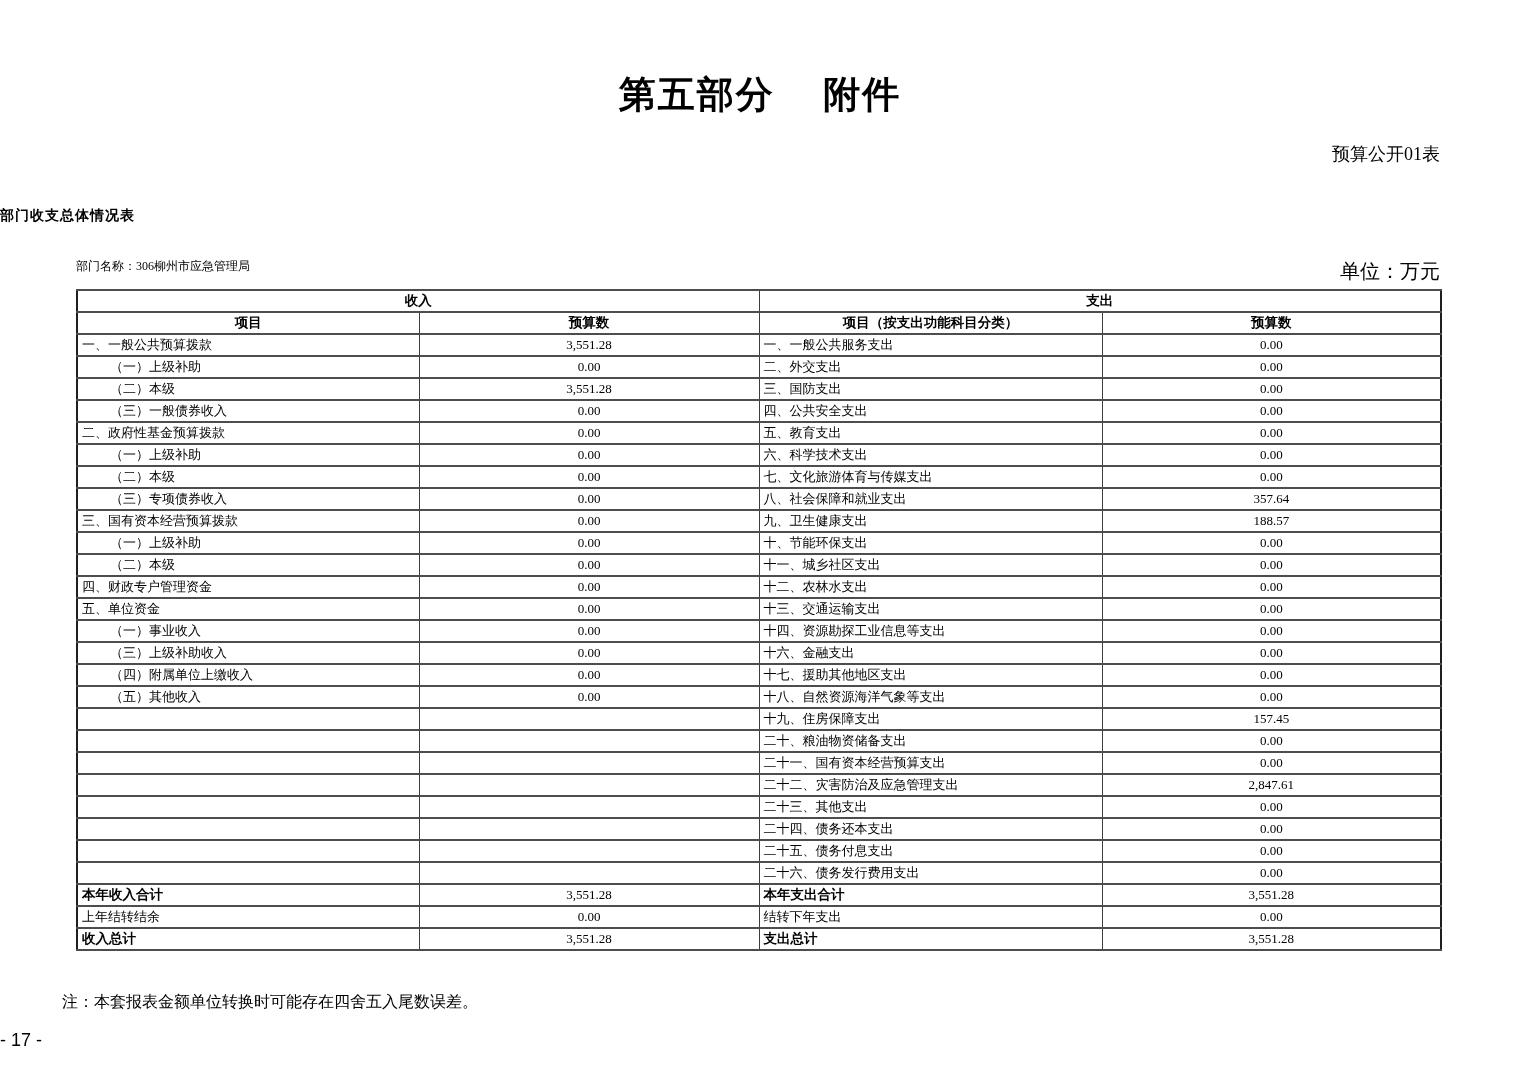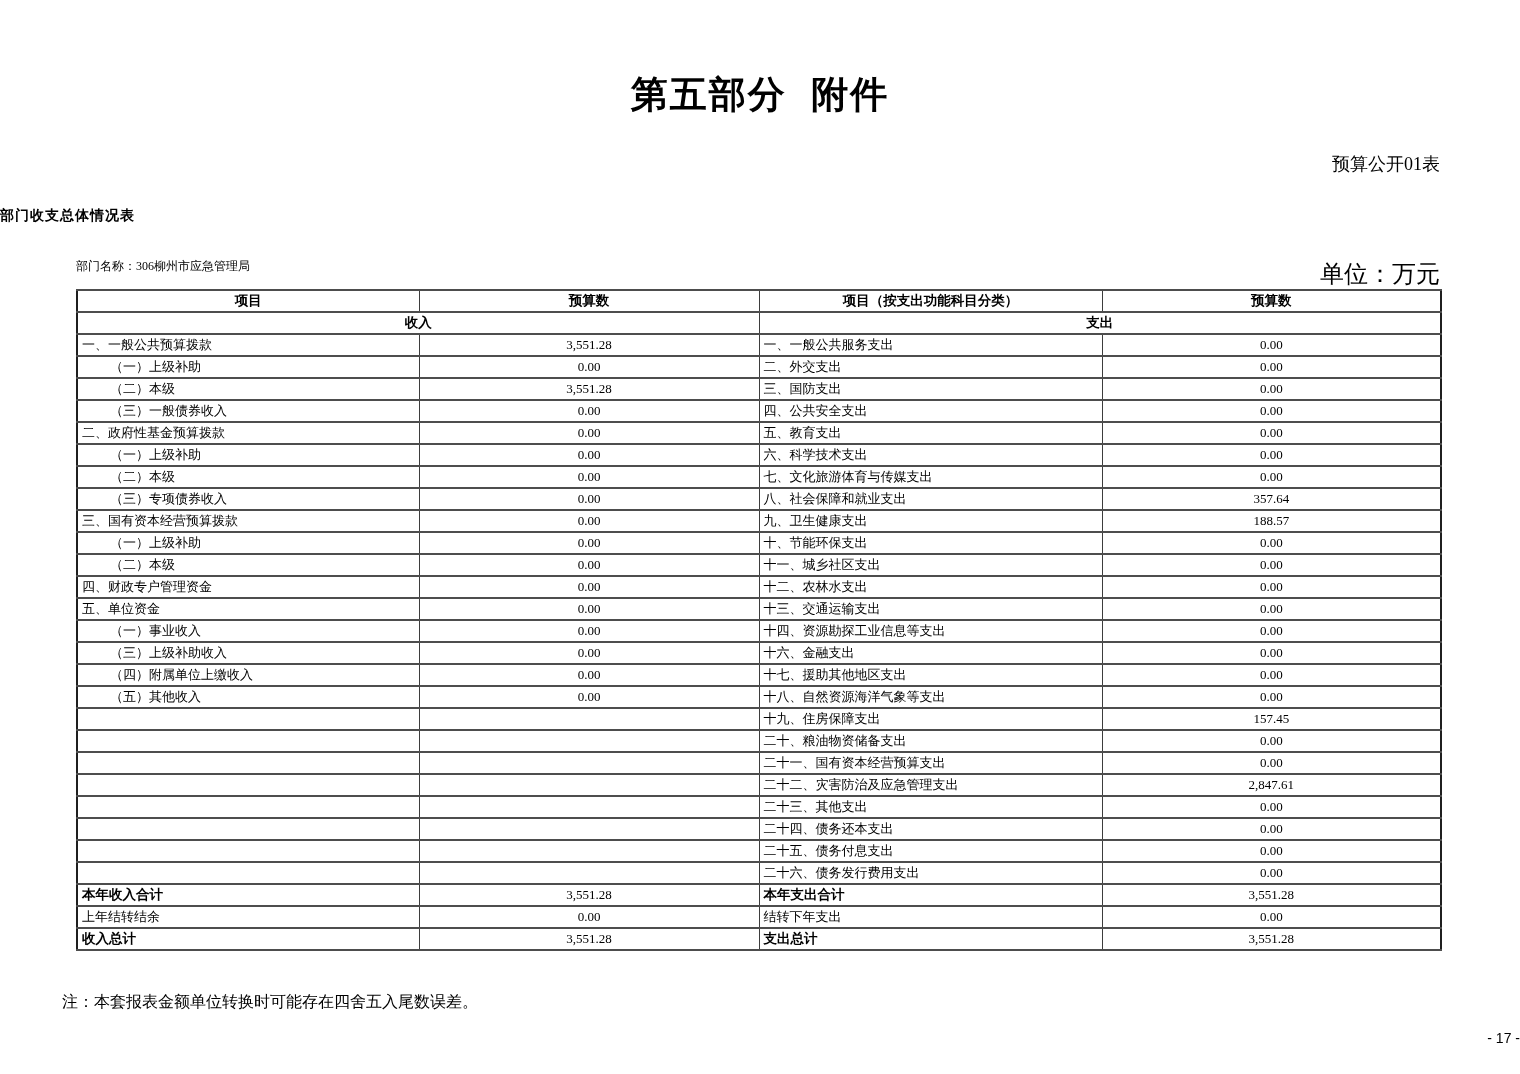--- a/index.html
+++ b/index.html
@@ -7,37 +7,37 @@
     position:relative;
     width:1520px;height:1074px;
     background:#ffffff;
     font-family:"Liberation Serif","DejaVu Serif",serif;
     color:#000;
     overflow:hidden;
   }
   .main-title{
     position:absolute;top:70px;left:0;width:100%;
     text-align:center;
-    font-family:Liberation Sans, sans-serif;
+    font-family:Liberation Mono, monospace;
     font-weight:bold;font-size:37px;letter-spacing:2px;
     white-space:pre;
   }
   .form-label{
-    position:absolute;top:152px;right:80px;
+    position:absolute;top:142px;right:80px;
     font-size:18px;
   }
   .table-title{
     position:absolute;top:207px;left:0;width:100%;
     text-align:left;font-weight:bold;font-size:14px;letter-spacing:1px;
   }
   .meta-left{
     position:absolute;top:258px;left:76px;font-size:12px;
   }
   .meta-right{
-    position:absolute;top:258px;right:80px;font-size:24px;text-align:center;
+    position:absolute;top:258px;right:80px;font-size:20px;text-align:center;
   }
   table.budget-table{
     position:absolute;top:289px;left:76px;
     width:1364px;
     border-collapse:collapse;
     table-layout:fixed;
     border:2px solid #1f1f1f;
     font-size:13px;
   }
   table.budget-table td{
@@ -59,23 +59,23 @@
   }
   td.item{text-align:left;padding-left:10px;}
   td.item.indent{padding-left:32px;}
   td.val{text-align:center;padding-right:5px;}
   td.total-label{text-align:left;font-weight:bold;font-size:13.5px;}
   .footnote{
     position:absolute;top:992px;left:62px;font-size:16px;
   }
   .page-number{
     position:absolute;top:1030px;left:0;width:100%;
-    text-align:right;
+    text-align:left;
     font-family:"Liberation Sans","DejaVu Sans",sans-serif;
-    font-size:14px;
+    font-size:18px;
   }
 </style>
 </head>
 <body>
 
 <div class="page">
 
   <div class="main-title">第五部分  附件</div>
 
   <div class="form-label">预算公开01表</div>
@@ -87,29 +87,29 @@
 
   <table class="budget-table">
     <colgroup>
       <col style="width:342px">
       <col style="width:340px">
       <col style="width:343px">
       <col style="width:339px">
     </colgroup>
     <tbody>
       <tr>
+        <td class="section-head" colspan="2">收入</td>
+        <td class="section-head" colspan="2">支出</td>
+      </tr>
+      <tr>
         <td class="col-head">项目</td>
         <td class="col-head">预算数</td>
         <td class="col-head">项目（按支出功能科目分类）</td>
         <td class="col-head">预算数</td>
       </tr>
-      <tr>
-        <td class="section-head" colspan="2">收入</td>
-        <td class="section-head" colspan="2">支出</td>
-      </tr>
 
     <tr>
           <td class="item">一、一般公共预算拨款</td>
           <td class="val">3,551.28</td>
           <td class="item">一、一般公共服务支出</td>
           <td class="val">0.00</td>
         </tr>
         <tr>
           <td class="item indent">（一）上级补助</td>
           <td class="val">0.00</td>

